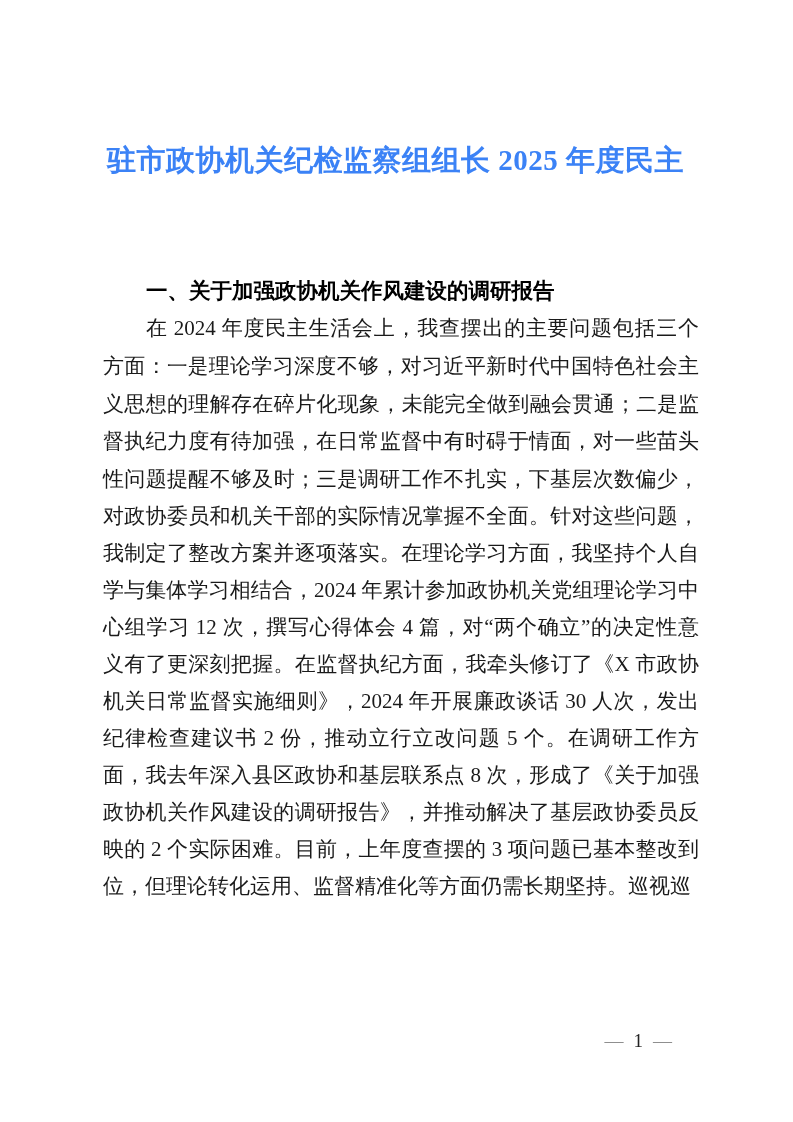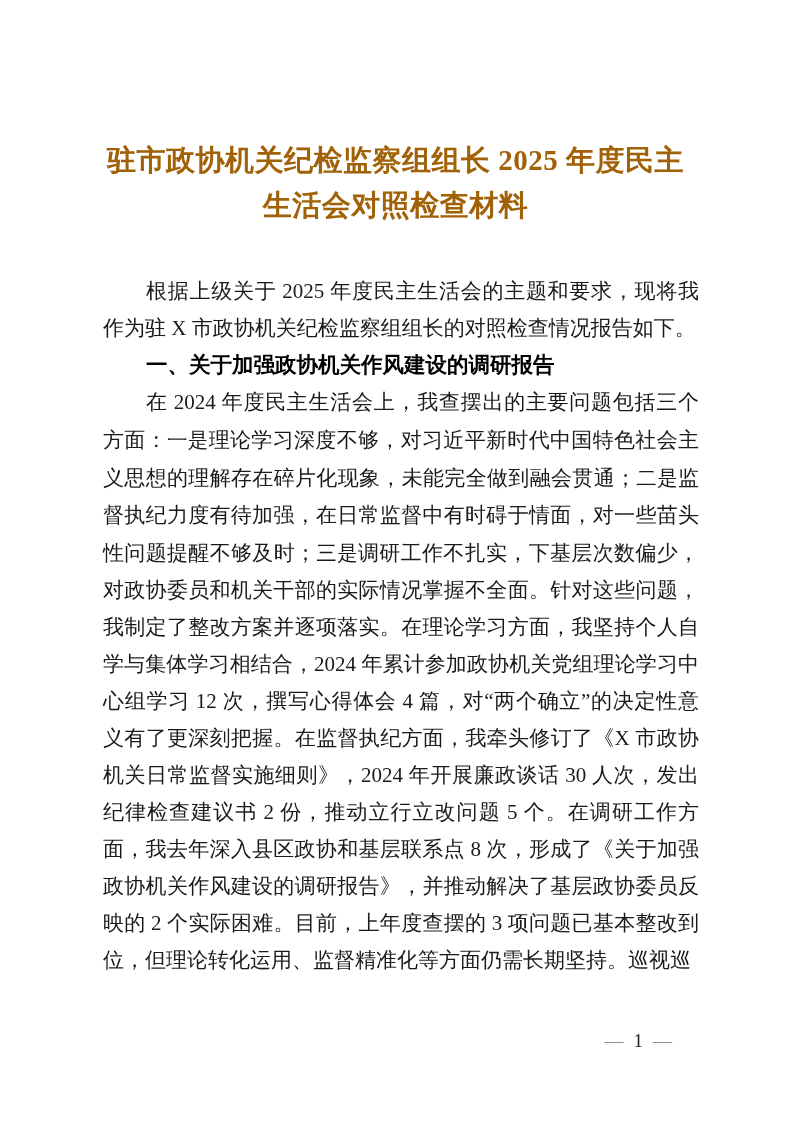--- a/index.html
+++ b/index.html
@@ -14,21 +14,21 @@
   }
   .doc-title {
     position: absolute;
     top: 138px;
     left: 90px;
     right: 92px;
     text-align: center;
     font-size: 29px;
     line-height: 45px;
     font-weight: 700;
-    color: #a16207;
+    color: #3b82f6;
     font-family: "Liberation Serif", serif;
     letter-spacing: 0.5px;
   }
   .content {
     position: absolute;
     top: 273px;
     left: 103px;
     width: 596px;
   }
   .para {
@@ -68,26 +68,24 @@
   .page-footer .dash { color: #8a8a8a; }
   .page-footer .num { color: #222222; margin: 0 10px; }
 </style>
 </head>
 <body>
 
 <div class="page">
 
   <div class="doc-title">
     <div>驻市政协机关纪检监察组组长 2025 年度民主</div>
-    <div>生活会对照检查材料</div>
   </div>
 
   <div class="content">
 
-    <p class="para">根据上级关于 2025 年度民主生活会的主题和要求，现将我作为驻 X 市政协机关纪检监察组组长的对照检查情况报告如下。</p>
 
     <h2 class="section-heading">一、关于加强政协机关作风建设的调研报告</h2>
 
     <p class="para"><span>在 2024 年度民主生活会上，我查摆出的主要问题包括三个方面：</span><span class="bold-run">一是</span><span>理论学习深度不够，对习近平新时代中国特色社会主义思想的理解存在碎片化现象，未能完全做到融会贯通；</span><span class="bold-run">二是</span><span>监督执纪力度有待加强，在日常监督中有时碍于情面，对一些苗头性问题提醒不够及时；</span><span class="bold-run">三是</span><span>调研工作不扎实，下基层次数偏少，对政协委员和机关干部的实际情况掌握不全面。针对这些问题，我制定了整改方案并逐项落实。在理论学习方面，我坚持个人自学与集体学习相结合，2024 年累计参加政协机关党组理论学习中心组学习 12 次，撰写心得体会 4 篇，对“两个确立”的决定性意义有了更深刻把握。在监督执纪方面，我牵头修订了《X 市政协机关日常监督实施细则》，2024 年开展廉政谈话 30 人次，发出纪律检查建议书 2 份，推动立行立改问题 5 个。在调研工作方面，我去年深入县区政协和基层联系点 8 次，形成了《关于加强政协机关作风建设的调研报告》，并推动解决了基层政协委员反映的 2 个实际困难。目前，上年度查摆的 3 项问题已基本整改到位，但理论转化运用、监督精准化等方面仍需长期坚持。巡视巡</span></p>
 
   </div>
 
   <div class="page-footer">
     <span class="dash">—</span><span class="num">1</span><span class="dash">—</span>
   </div>

